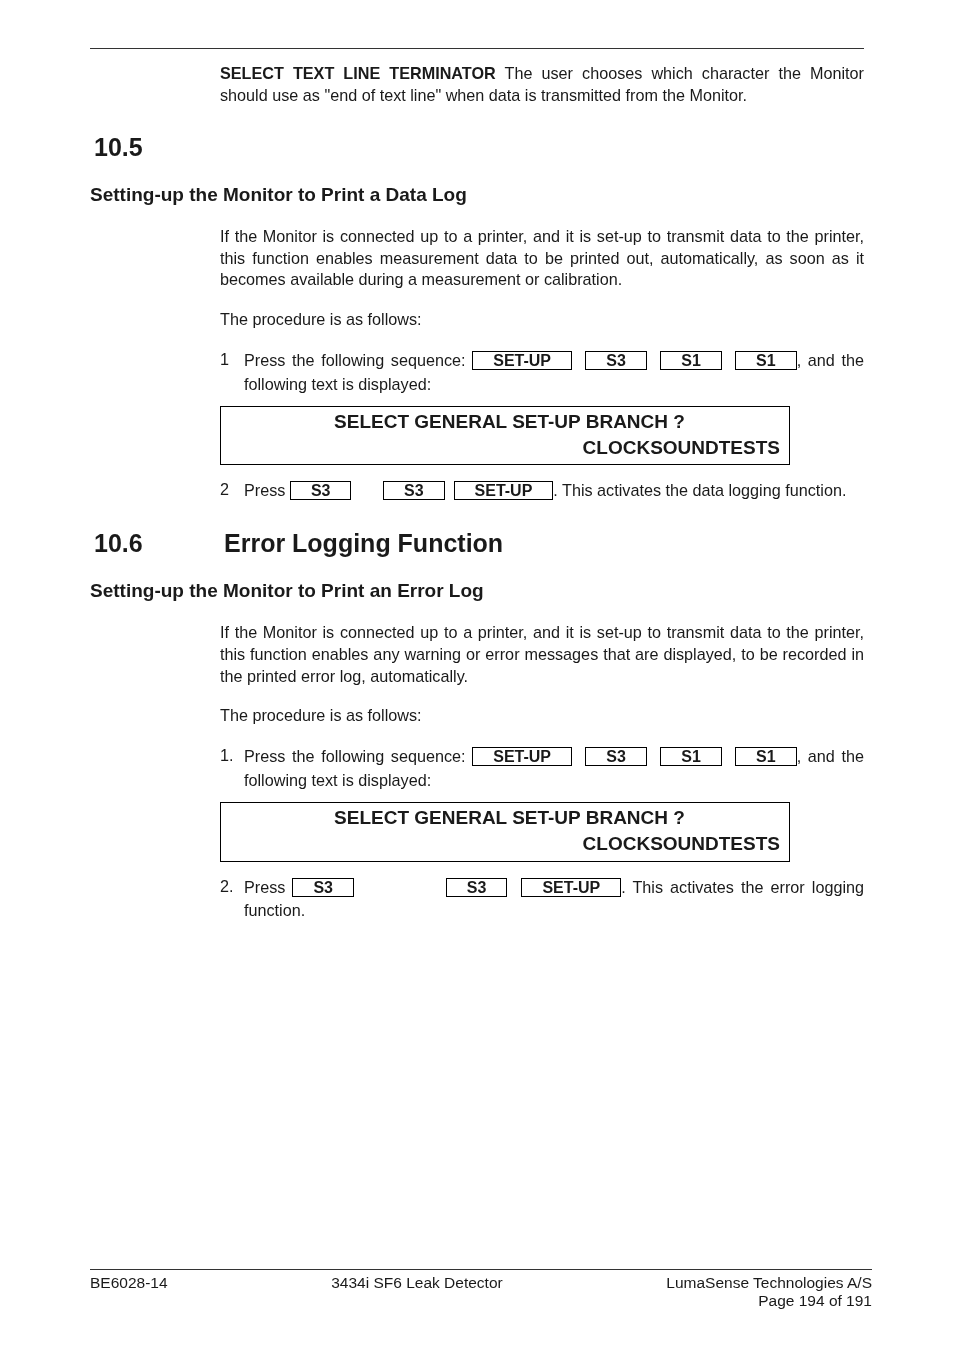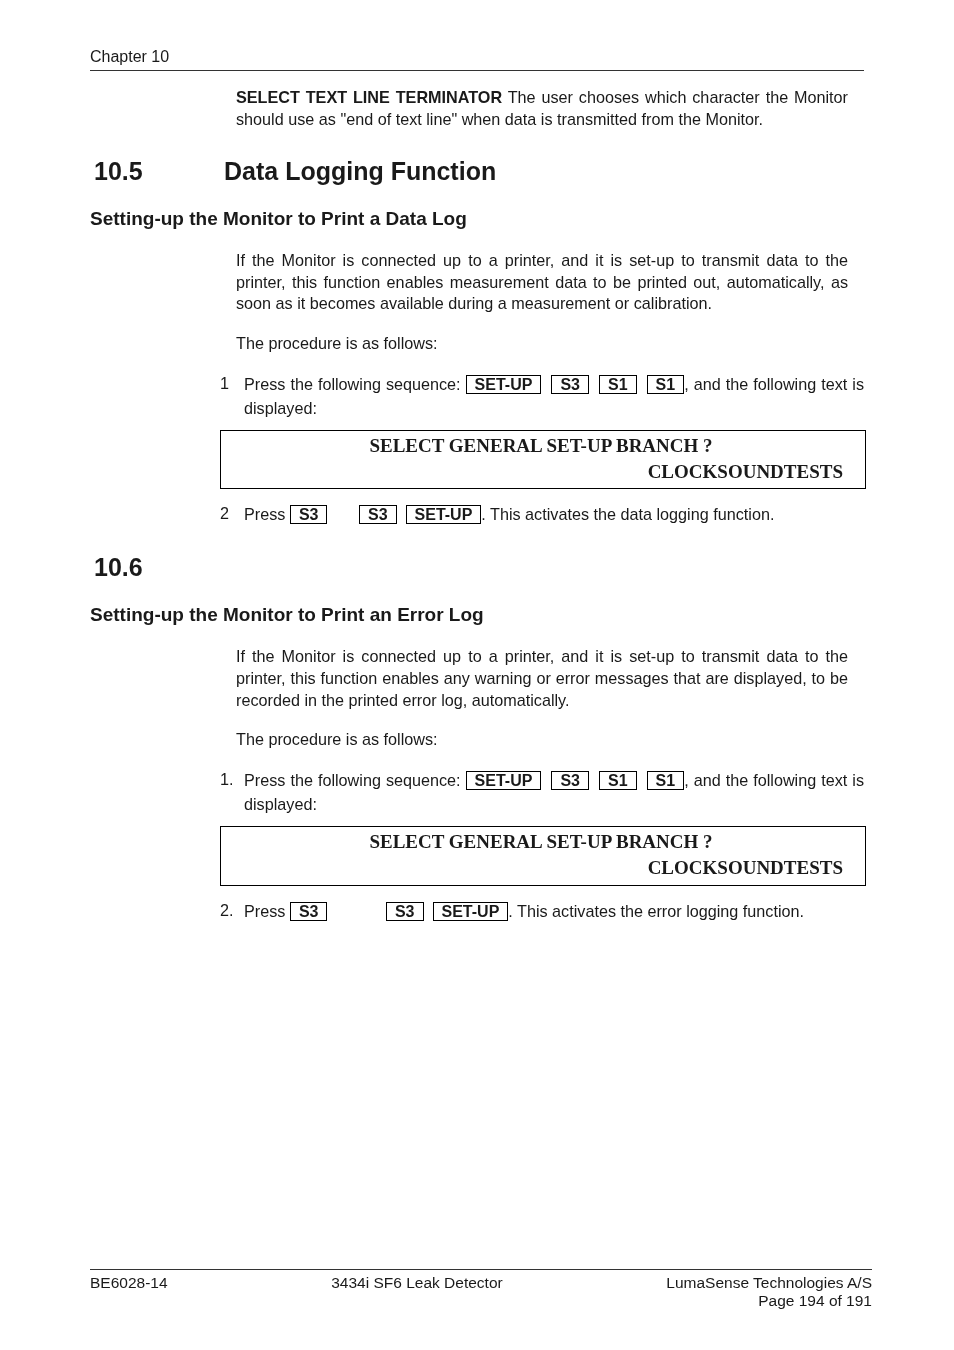--- a/index.html
+++ b/index.html
@@ -27,60 +27,59 @@
     border: none;
     border-top: 1.2px solid #333;
     margin: 0 0 14px 0;
   }
   .body-text {
     margin-left: 130px;
     font-size: 16.2px;
     line-height: 1.35;
     text-align: justify;
   }
-  .body-text p { margin: 16px; }
+  .body-text p { margin: 0; }
   .body-text .para { margin-bottom: 18px; }
   .h1 {
     font-size: 25px;
     font-weight: bold;
     margin: 26px 0 22px 4px;
     display: flex;
   }
   .h1 .num { width: 130px; }
   .h2 {
     font-size: 19px;
     font-weight: bold;
     margin: 0 0 20px 0;
   }
   .keycap {
     border: 1.5px solid #000;
-    padding: 0 8px;
+    padding: 0 20px;
     font-weight: bold;
     white-space: nowrap;
     font-size: 16px;
   }
   .ol-row {
     display: flex;
     margin-bottom: 10px;
   }
   .ol-num {
     width: 24px;
     flex-shrink: 0;
   }
   .ol-body {
     flex: 1;
     text-align: justify;
     line-height: 1.45;
   }
   .display-box {
     border: 1.8px solid #000;
     margin: 6px 0 14px 130px;
-    padding: 2px 22px 4px 18px;
-    width: 646px;
-    font-family: Liberation Serif, serif;
+    padding: 2px 9px 4px 18px;
+    width: 570px;
   }
   .display-box .db-title {
     text-align: center;
     font-weight: bold;
     font-size: 19px;
     line-height: 1.35;
   }
   .display-box .db-row {
     display: flex;
     justify-content: flex-end;
@@ -104,32 +103,30 @@
     justify-content: space-between;
     font-size: 15.5px;
   }
   .footer-right { text-align: right; }
 </style>
 </head>
 <body>
 
 <div class="page">
 
-  <div class="chapter-header">Chapter 10</div>
   <hr class="hr-top">
 
   <div class="body-text">
     <p class="para">
       <b>SELECT TEXT LINE TERMINATOR</b><span> The user chooses which character the Monitor should use as "end of text line" when data is transmitted from the Monitor.</span>
     </p>
   </div>
 
   <div class="h1">
     <span class="num">10.5</span>
-    <span>Data Logging Function</span>
   </div>
 
   <div class="h2">Setting-up the Monitor to Print a Data Log</div>
 
   <div class="body-text">
     <p class="para">If the Monitor is connected up to a printer, and it is set-up to transmit data to the printer, this function enables measurement data to be printed out, automatically, as soon as it becomes available during a measurement or calibration.</p>
     <p class="para">The procedure is as follows:</p>
 
     <div class="ol-row">
       <div class="ol-num">1</div>
@@ -158,20 +155,21 @@
       <div class="ol-body">
         <span>Press </span><span class="keycap">S3</span>&nbsp;&nbsp;&nbsp;&nbsp;&nbsp;&nbsp;
         <span class="keycap">S3</span>&nbsp;
         <span class="keycap">SET-UP</span><span>. This activates the data logging function.</span>
       </div>
     </div>
   </div>
 
   <div class="h1">
     <span class="num">10.6</span>
+    <span>Error Logging Function</span>
   </div>
 
   <div class="h2">Setting-up the Monitor to Print an Error Log</div>
 
   <div class="body-text">
     <p class="para">If the Monitor is connected up to a printer, and it is set-up to transmit data to the printer, this function enables any warning or error messages that are displayed, to be recorded in the printed error log, automatically.</p>
     <p class="para">The procedure is as follows:</p>
 
     <div class="ol-row">
       <div class="ol-num">1.</div>

